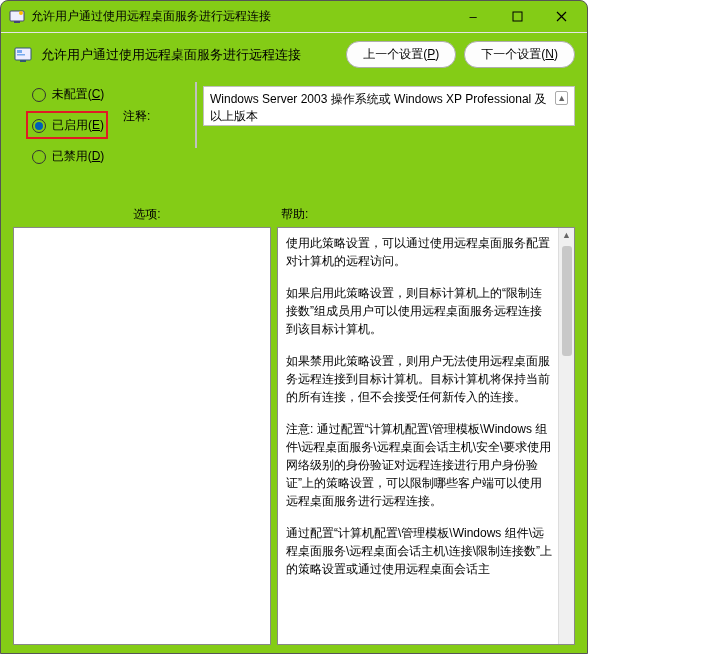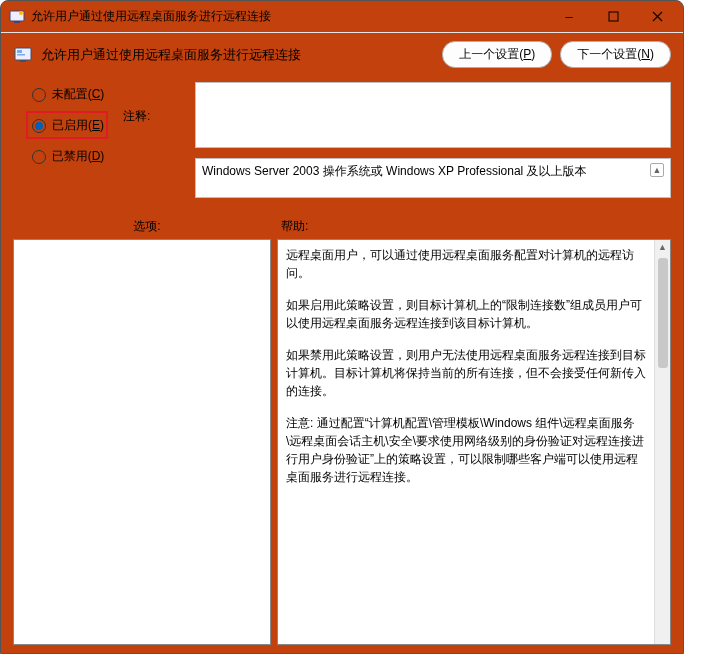--- a/index.html
+++ b/index.html
@@ -7,24 +7,24 @@
     margin: 0;
     padding: 0;
     font-family: "Microsoft YaHei", "Segoe UI", sans-serif;
     font-size: 12px;
     background: #fff;
     width: 704px;
     height: 654px;
     overflow: hidden;
   }
   .window {
-    width: 684px;
+    width: 588px;
     height: 654px;
     border: 1px solid #555;
-    background: #c2410c;
+    background: #84cc16;
     display: flex;
     flex-direction: column;
     border-radius: 8px 8px 0 0;
     overflow: hidden;
   }
   .titlebar {
     height: 32px;
     display: flex;
     align-items: center;
     padding: 0 4px 0 8px;
@@ -119,21 +119,21 @@
     pointer-events: none;
   }
   .labels-col {
     width: 62px;
     display: flex;
     flex-direction: column;
     padding-top: 2px;
   }
   .labels-col .lbl1 { height: 78px; margin-top: 24px; }
   .labels-col .lbl2 { height: 30px; }
-  .fields-col { flex: 1; display:flex; flex-direction:column; gap:6px; }
+  .fields-col { flex: 1; display:flex; flex-direction:row; gap:6px; }
   .comment-box {
     border: 1px solid #c0c0c0;
     height: 66px;
     background: #fff;
   }
   .platform-box {
     border: 1px solid #c0c0c0;
     height: 40px;
     background: #fff;
     padding: 4px 6px;
@@ -261,24 +261,25 @@
 
   <div class="section-labels">
     <div class="opt">选项:</div>
     <div>帮助:</div>
   </div>
 
   <div class="panels">
     <div class="panel left"></div>
     <div class="panel right">
       <div class="content">
-        <p>远程桌面用户，可以通过使用远程桌面服务配置对计算机的远程访问。</p>
+        <p>使用此策略设置，可以通过使用远程桌面服务配置对计算机的远程访问。</p>
         <p>如果启用此策略设置，则目标计算机上的“限制连接数”组成员用户可以使用远程桌面服务远程连接到该目标计算机。</p>
         <p>如果禁用此策略设置，则用户无法使用远程桌面服务远程连接到目标计算机。目标计算机将保持当前的所有连接，但不会接受任何新传入的连接。</p>
         <p>注意: 通过配置“计算机配置\管理模板\Windows 组件\远程桌面服务\远程桌面会话主机\安全\要求使用网络级别的身份验证对远程连接进行用户身份验证”上的策略设置，可以限制哪些客户端可以使用远程桌面服务进行远程连接。</p>
+        <p>通过配置“计算机配置\管理模板\Windows 组件\远程桌面服务\远程桌面会话主机\连接\限制连接数”上的策略设置或通过使用远程桌面会话主</p>
       </div>
       <div class="scroll">
         <div class="arr">▲</div>
         <div class="thumb"></div>
       </div>
     </div>
   </div>
 
 </div>
 

